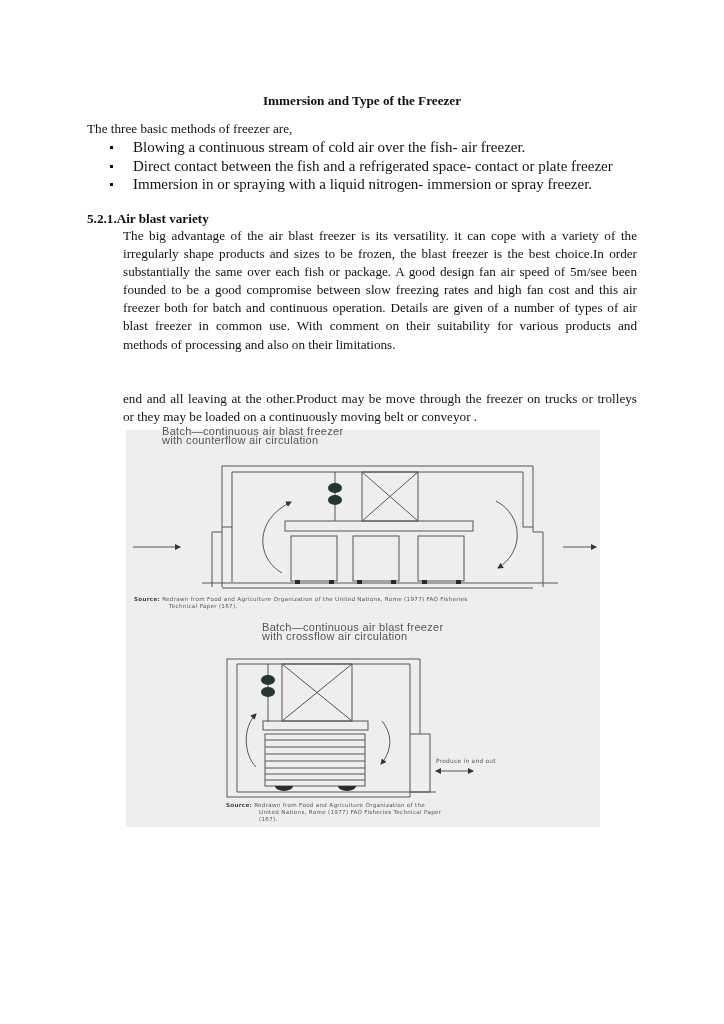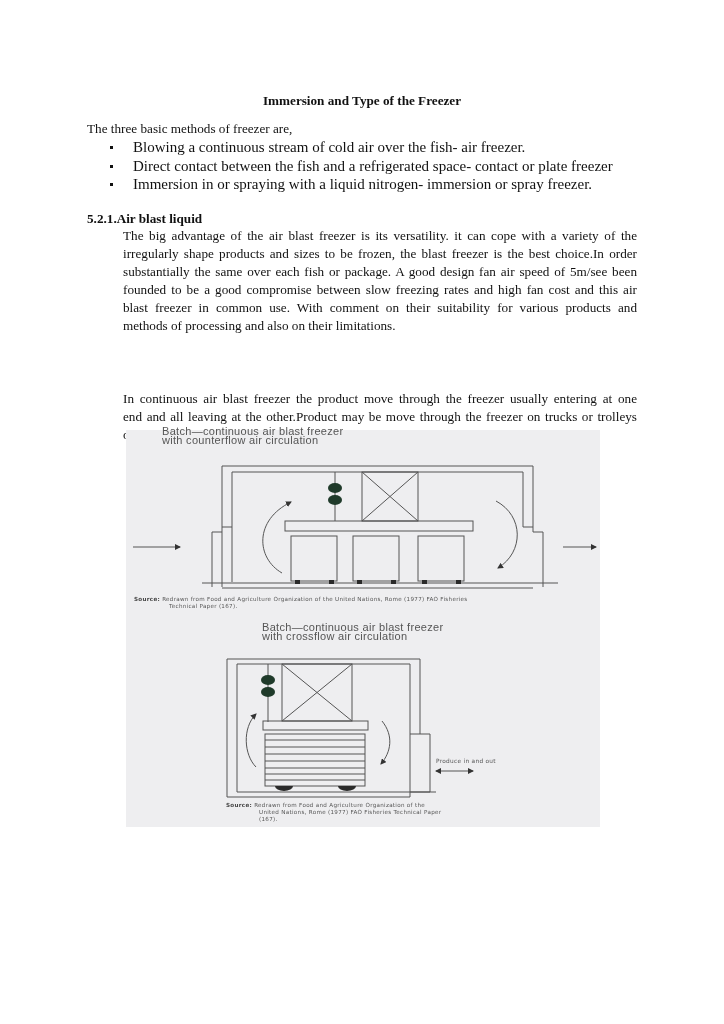--- a/index.html
+++ b/index.html
@@ -26,33 +26,33 @@
 <div class="title">Immersion and Type of the Freezer</div>
 
 <div class="intro">The three basic methods of freezer are,</div>
 
 <ul class="bullets">
   <li><span class="dot"></span><span>Blowing a continuous stream of cold air over the fish- air freezer.</span></li>
   <li><span class="dot"></span><span>Direct contact between the fish and a refrigerated space- contact or plate freezer</span></li>
   <li><span class="dot"></span><span>Immersion in or spraying with a liquid nitrogen- immersion or spray freezer.</span></li>
 </ul>
 
-<div class="section-head">5.2.1.Air blast liquid</div>
+<div class="section-head">5.2.1.Air blast variety</div>
 
 <div class="para" style="top:227px;">
   <span class="ln">The big advantage of the air blast freezer is its versatility. it can cope with a variety of the</span>
   <span class="ln">irregularly shape products and sizes to be frozen, the blast freezer is the best choice.In order</span>
   <span class="ln">substantially the same over each fish or package. A good design fan air speed of 5m/see been</span>
   <span class="ln">founded to be a good compromise between slow freezing rates and high fan cost and this air</span>
+  <span class="ln">freezer both for batch and continuous operation. Details are given of a number of types of air</span>
   <span class="ln">blast freezer in common use. With comment on their suitability for various products and</span>
   <span class="ln last">methods of processing and also on their limitations.</span>
 </div>
 
 <div class="para" style="top:390px;">
-  <span class="ln">In continuous air blast freezer the product move through the freezer usually entering at one</span>
   <span class="ln">end and all leaving at the other.Product may be move through the freezer on trucks or trolleys</span>
   <span class="ln last">or they may be loaded on a continuously moving belt or conveyor .</span>
 </div>
 
 <div class="figure">
 
   <div class="fig-caption" style="left:0px; top:-3px;">
     <div>Batch—continuous air blast freezer</div>
     <div>with counterflow air circulation</div>
   </div>

